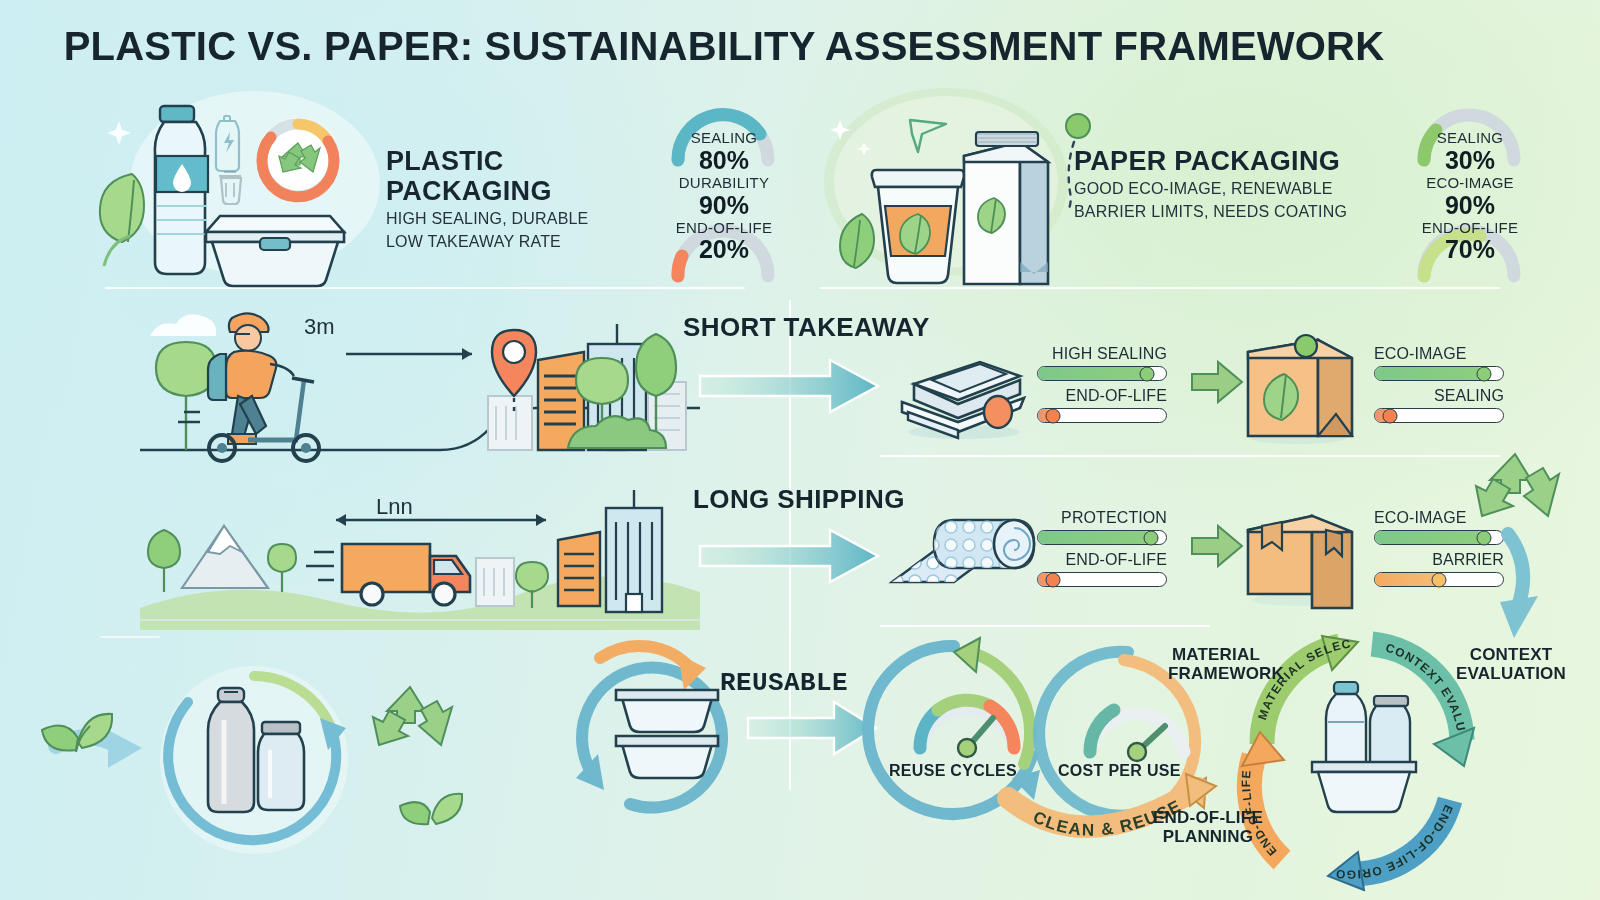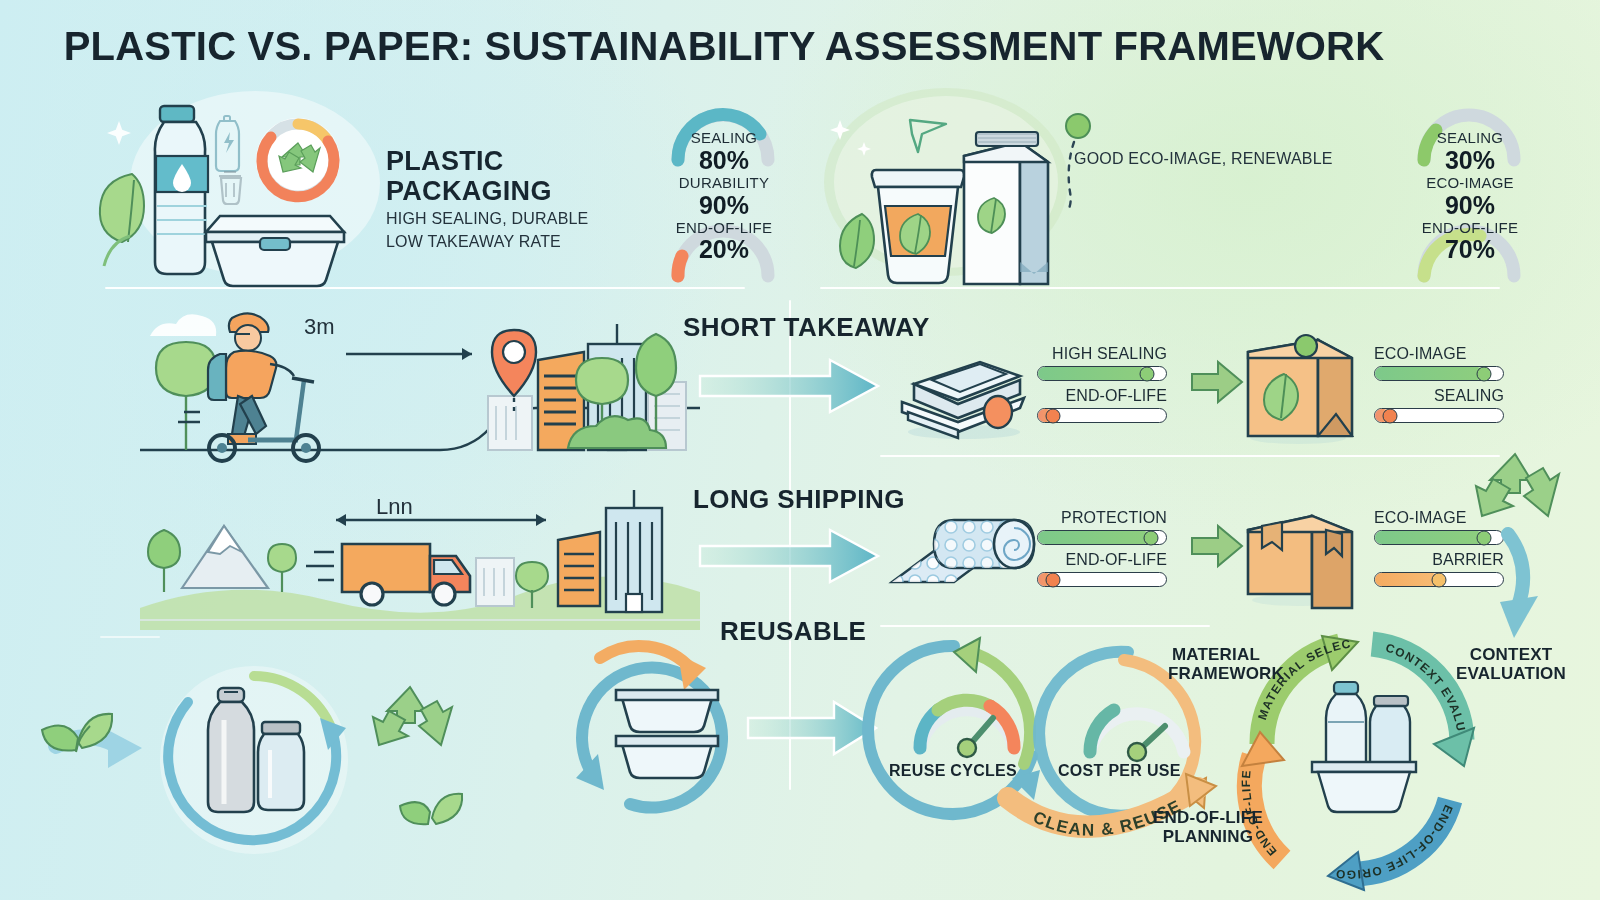--- a/index.html
+++ b/index.html
@@ -197,21 +197,23 @@
   </div>
 
   <div style="position:absolute;left:1056px;top:112px;">
     <svg width="40" height="100" viewBox="0 0 40 100">
       <circle cx="22" cy="14" r="12" fill="#8bc96d" stroke="#4d8f57" stroke-width="2"></circle>
       <path d="M18 30 q-8 24 -4 50 q2 12 -2 18" stroke="#2c4554" stroke-width="2.4" fill="none" stroke-dasharray="5 7" stroke-linecap="round"></path>
     </svg>
   </div>
 
   <div class="headline" style="left:1074px;top:146px;width:340px;">
+    <div class="h">PAPER PACKAGING</div>
     <div class="s">GOOD ECO-IMAGE, RENEWABLE</div>
+    <div class="s">BARRIER LIMITS, NEEDS COATING</div>
   </div>
 
   <div class="gauge-bg" style="left:1414px;top:112px;">
     <svg width="110" height="52" viewBox="0 0 110 52">
       <path d="M10 48 A45 45 0 0 1 100 48" fill="none" stroke="#cfd9de" stroke-width="13" stroke-linecap="round"></path>
       <path d="M10 48 A45 45 0 0 1 22 18" fill="none" stroke="#8dc96a" stroke-width="13" stroke-linecap="round"></path>
     </svg>
   </div>
   <div class="gauge-bg" style="left:1414px;top:228px;">
     <svg width="110" height="52" viewBox="0 0 110 52">
@@ -542,21 +544,21 @@
       </g>
     </svg>
   </div>
   <div style="position:absolute;left:392px;top:770px;">
     <svg width="80" height="70" viewBox="0 0 80 70">
       <path d="M36 54 q-26 2 -28 -18 q22 -10 30 6z" fill="#8fcf7c" stroke="#4f8f5a" stroke-width="2"></path>
       <path d="M40 48 q6 -26 30 -24 q2 24 -26 30z" fill="#a7d98c" stroke="#4f8f5a" stroke-width="2"></path>
     </svg>
   </div>
 
-  <div class="seclabel" style="left:720px;top:616px;">REUSABLE</div>
+  <div class="seclabel" style="left:720px;top:668px;font-family:Liberation Mono, monospace;">REUSABLE</div>
 
   <div style="position:absolute;left:560px;top:640px;">
     <svg width="200" height="190" viewBox="0 0 200 190">
       <path d="M30 130 A70 70 0 1 1 70 164" fill="none" stroke="#6fb8cd" stroke-width="12" stroke-linecap="round"></path>
       <path d="M40 18 A70 70 0 0 1 132 30" fill="none" stroke="#f3ac63" stroke-width="12" stroke-linecap="round"></path>
       <path d="M118 14 l28 14 l-22 22z" fill="#f3ac63"></path>
       <path d="M44 150 l-28 -12 l22 -24z" fill="#6fb8cd"></path>
       <g>
         <path d="M62 58 l90 0 l-8 28 q-2 6 -10 6 l-54 0 q-8 0 -10 -6z" fill="#eef7fa" stroke="#22404d" stroke-width="2.6"></path>
         <path d="M56 50 l102 0 l0 10 l-102 0z" fill="#dceaf0" stroke="#22404d" stroke-width="2.6"></path>

